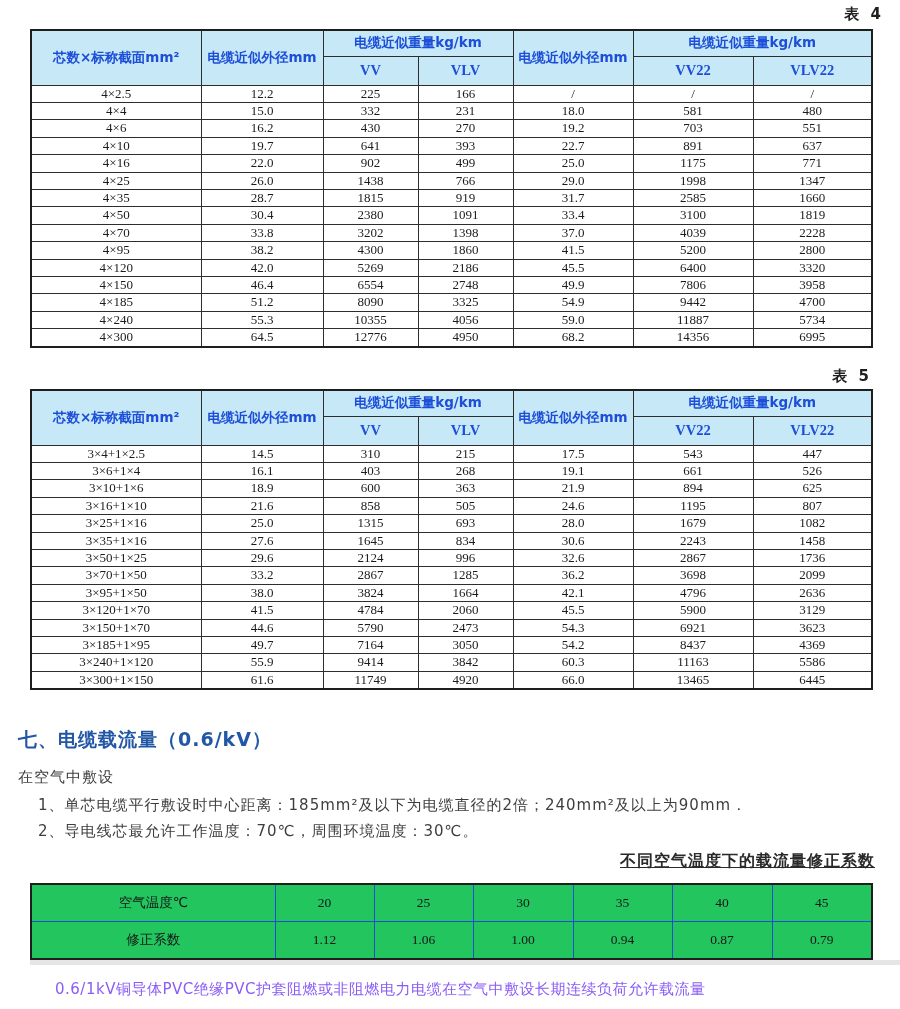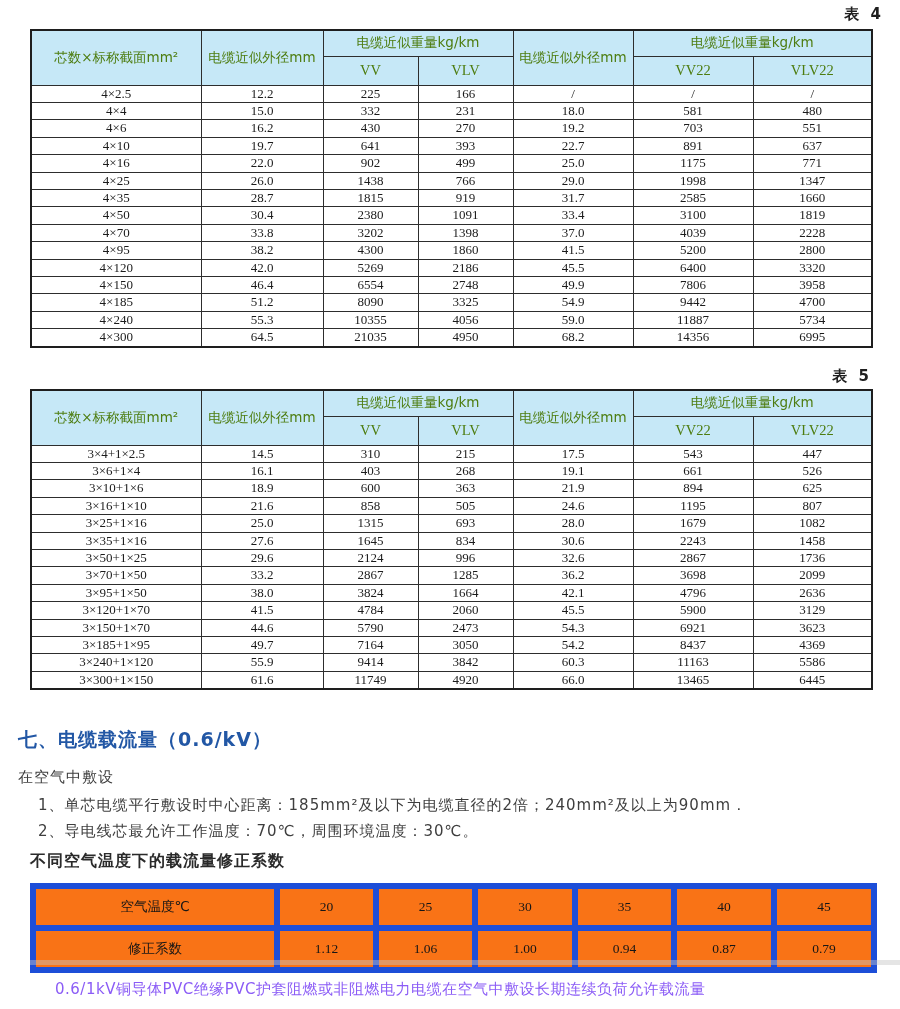--- a/index.html
+++ b/index.html
@@ -34,22 +34,22 @@
   .spec th,.spec td{
     border:1px solid #2d2d2d;
     text-align:center;
     vertical-align:middle;
     padding:0;
     overflow:hidden;
     white-space:nowrap;
   }
   .spec thead th{
     background:#c6e8f7;
-    font-weight:normal;
-    color:#4d7c0f;
+    font-weight:bold;
+    color:#1d4ed8;
     font-size:13.5px;
   }
   .spec thead tr.group-row{height:26px;}
   .spec thead tr.sub-row{height:29px;}
   .spec thead th.latin{
     font-family:"Liberation Serif",serif;
     font-size:14.5px;
   }
   .spec tbody td{
     font-family:"Liberation Serif",serif;
@@ -68,37 +68,38 @@
     letter-spacing:1px;
   }
   .body-line{
     font-size:15px;color:#3e3e3e;letter-spacing:1px;
   }
   #line0{left:18px;top:768px;}
   #line1{left:38px;top:796px;}
   #line2{left:38px;top:822px;}
   #corr-title{
     left:30px;top:851px;width:845px;
-    text-align:left;
+    text-align:right;
     font-size:16px;font-weight:bold;color:#2a2a2a;
     letter-spacing:1px;
+    text-decoration:underline;
   }
 
   
   table.corr{
     border-collapse:collapse;
     table-layout:fixed;
     width:841px;
     position:absolute;
     left:30px;top:883px;
     border:2px solid #1e1e1e;
   }
   .corr td{
-    border:6px solid #1d4ed8;
-    background:#f97316;
+    border:1px solid #1d4ed8;
+    background:#22c55e;
     text-align:center;vertical-align:middle;
     height:36px;
     font-family:"Liberation Serif",serif;
     font-size:13.5px;color:#161616;
     padding:0;
   }
   .corr tr td:first-child{
     font-family:"DejaVu Sans","Liberation Sans",sans-serif;
     font-size:13.5px;
   }
@@ -271,21 +272,21 @@
         <td>55.3</td>
         <td>10355</td>
         <td>4056</td>
         <td>59.0</td>
         <td>11887</td>
         <td>5734</td>
       </tr>
       <tr>
         <td>4×300</td>
         <td>64.5</td>
-        <td>21035</td>
+        <td>12776</td>
         <td>4950</td>
         <td>68.2</td>
         <td>14356</td>
         <td>6995</td>
       </tr>
     </tbody>
 </table>
 
 <div class="abs tbl-label" id="table5-label">表 5</div>
 

